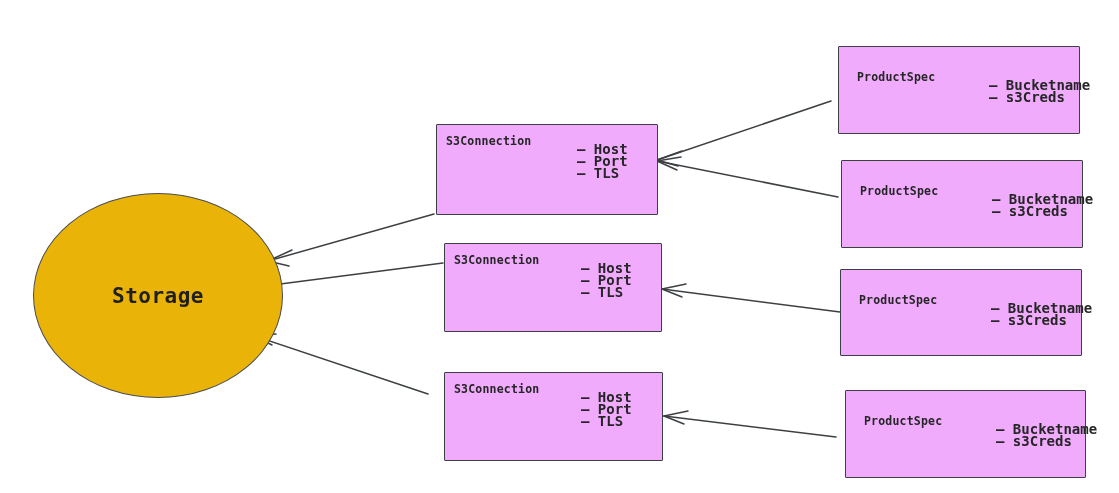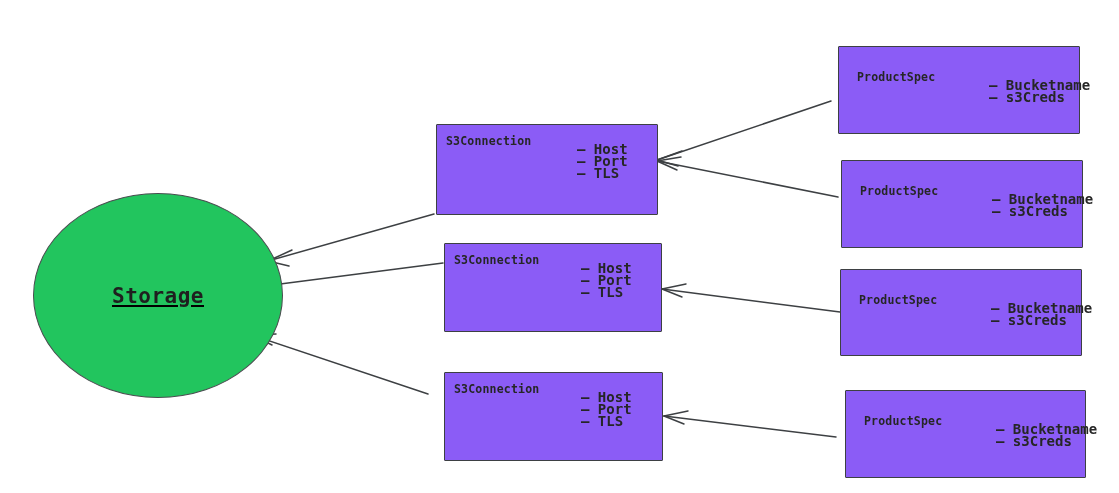--- a/index.html
+++ b/index.html
@@ -25,21 +25,21 @@
     width: 1119px;
     height: 493px;
     pointer-events: none;
   }
   .node {
     position: absolute;
     box-sizing: border-box;
   }
   .rect-node {
     border: 1.4px solid #3d4043;
-    background: #8b5cf6;
+    background: #f0abfc;
     border-radius: 1px;
   }
   .node-title {
     position: absolute;
     font-family: "DejaVu Sans Mono", monospace;
     font-size: 11.5px;
     font-weight: 700;
     color: #262626;
     letter-spacing: 0.2px;
     white-space: nowrap;
@@ -52,25 +52,24 @@
     color: #262626;
     line-height: 12.2px;
     white-space: nowrap;
   }
   .attr-item {
     white-space: nowrap;
   }
   .circle-node {
     border: 1.5px solid #4a4d50;
     border-radius: 50%;
-    background: #22c55e;
+    background: #eab308;
     display: flex;
     align-items: center;
     justify-content: center;
-    text-decoration: underline;
   }
   .circle-label {
     font-family: "DejaVu Sans Mono", monospace;
     font-size: 21px;
     font-weight: 700;
     color: #1f1f1f;
     letter-spacing: 0.5px;
   }
 </style>
 </head>

